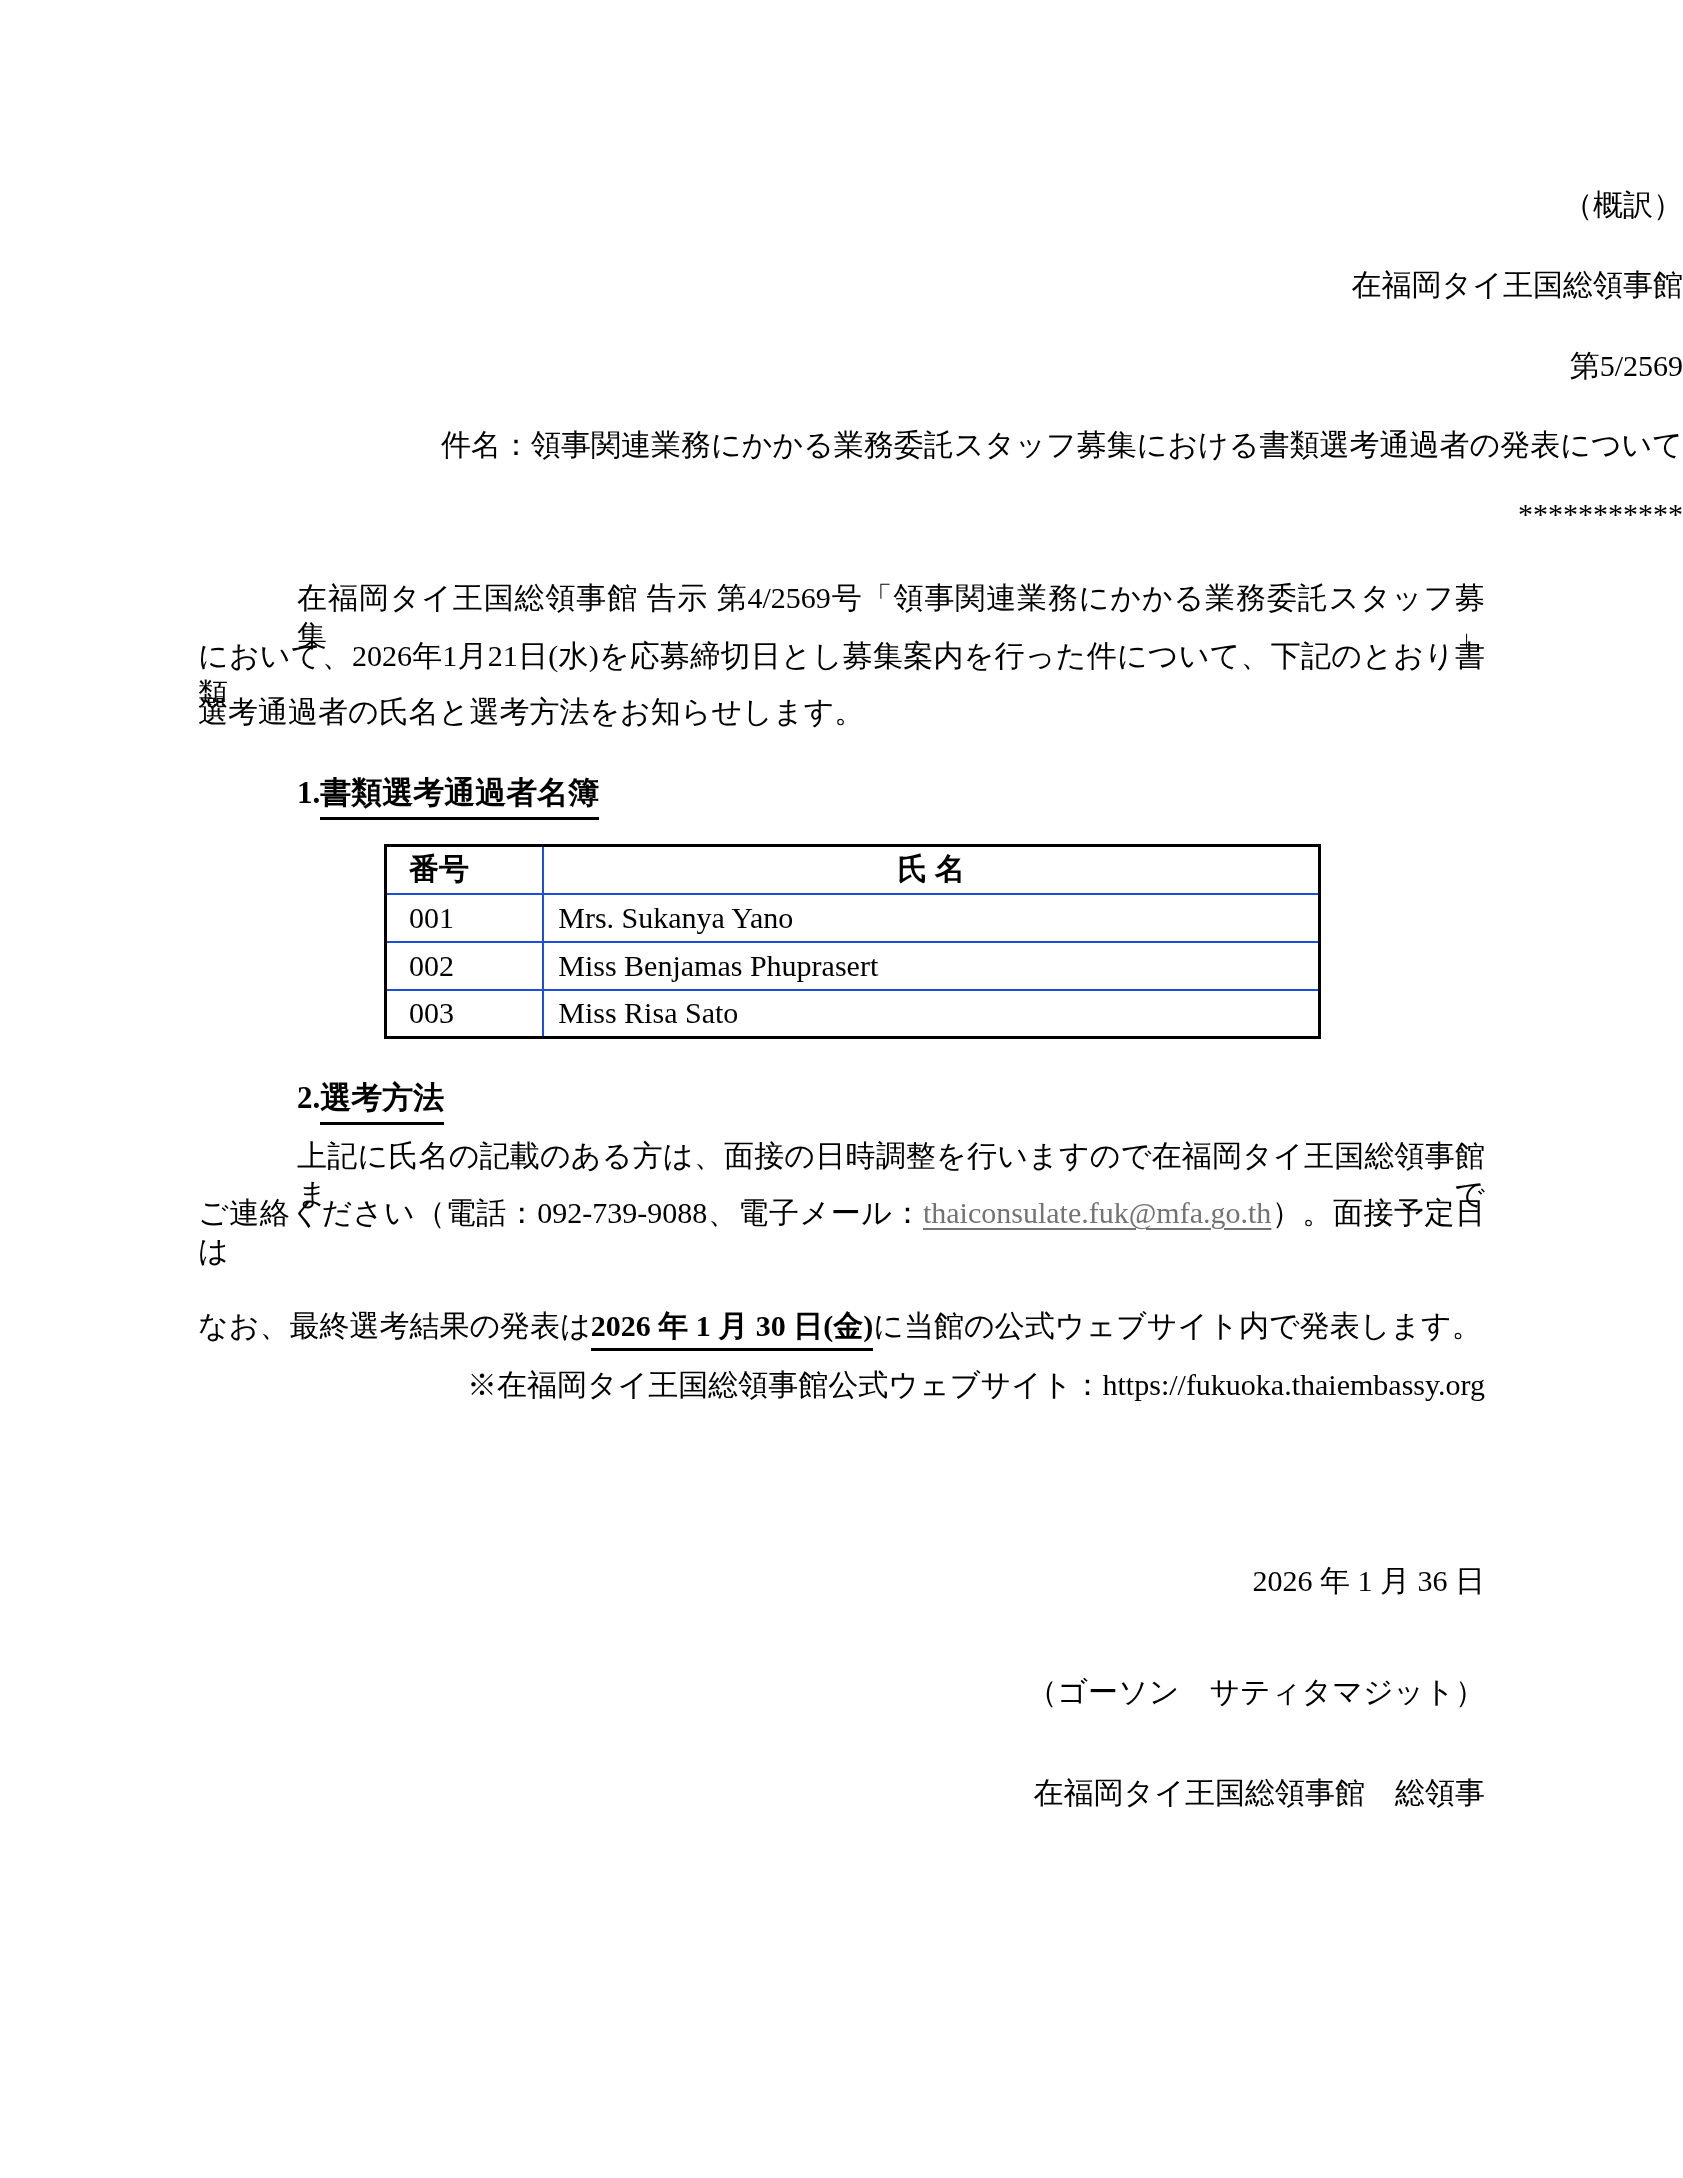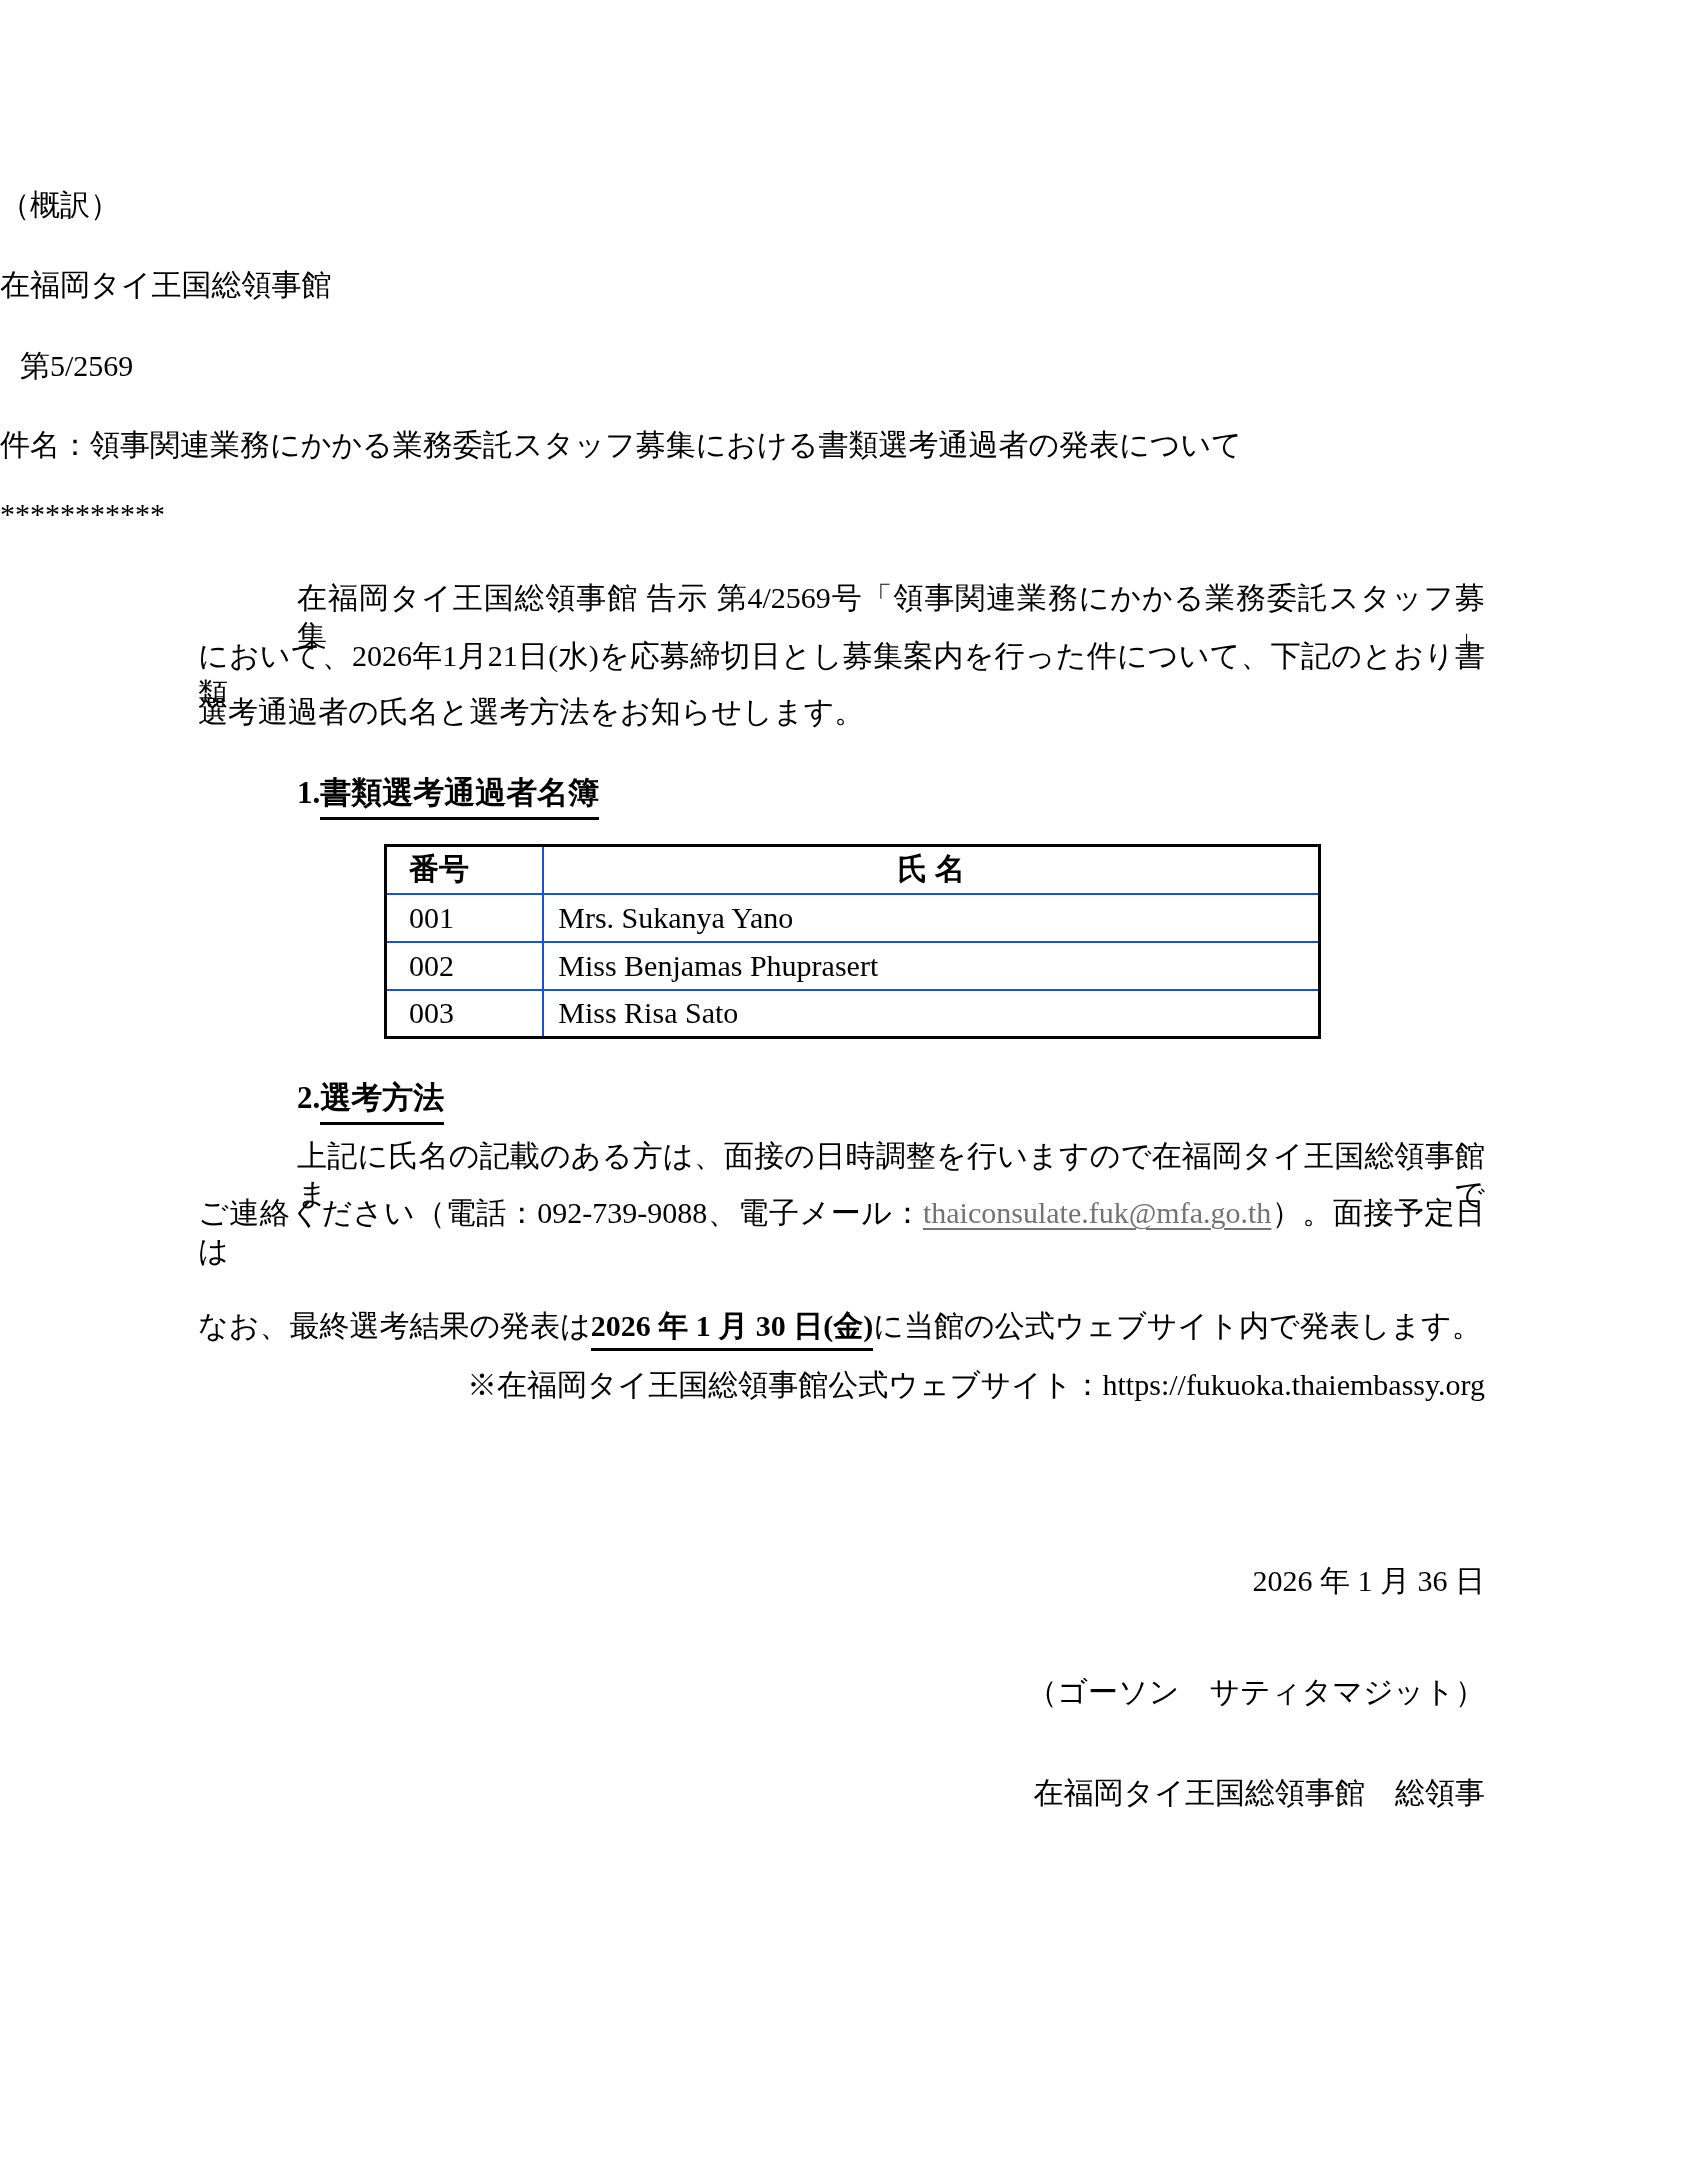--- a/index.html
+++ b/index.html
@@ -18,21 +18,21 @@
   .line {
     position: absolute;
     font-size: 30px; line-height: 1.25;
     white-space: nowrap;
   }
   .flow {
     position: absolute;
     left: 198px; width: 1287px;
     font-size: 30px; line-height: 1.25;
   }
-  .center { left: 0; width: 1683px; text-align: left; }
+  .center { left: 0; width: 1683px; text-align: right; }
   .right  { text-align: right; }
   .jl { text-align: justify; text-align-last: justify; }
   .indent { padding-left: 99px; }
   .stars { font-size: 30px; letter-spacing: 0px; }
   .heading { font-weight: bold; font-size: 31px; }
   .heading .hn { display: inline-block; }
   .underline-title {
     display: inline-block;
     border-bottom: 3px solid #000;
     padding-bottom: 4px;

